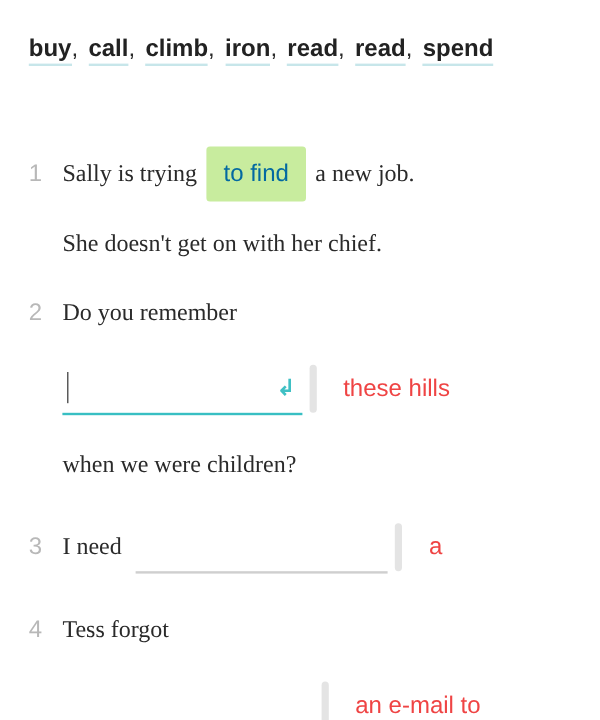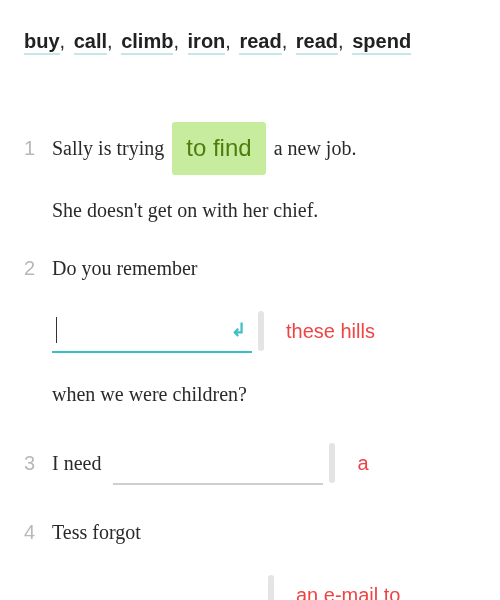--- a/index.html
+++ b/index.html
@@ -45,25 +45,25 @@
       color: #2a2a2a;
       font-family: Liberation Serif, serif;
     }
     .indent {
       padding-left: 28px;
       margin-top: 18px;
     }
     .filled-answer {
       display: inline-block;
       background: #c8ec9e;
-      color: #4d7c0f;
+      color: #0369a1;
       padding: 6px 14px;
       border-radius: 3px;
       margin: 0 8px;
-      font-size: 24px;
+      font-size: 20px;
     }
     .input-wrap {
       display: inline-flex;
       align-items: center;
       margin: 6px 10px 6px 0;
       position: relative;
     }
     .input-field {
       display: inline-flex;
       align-items: center;

